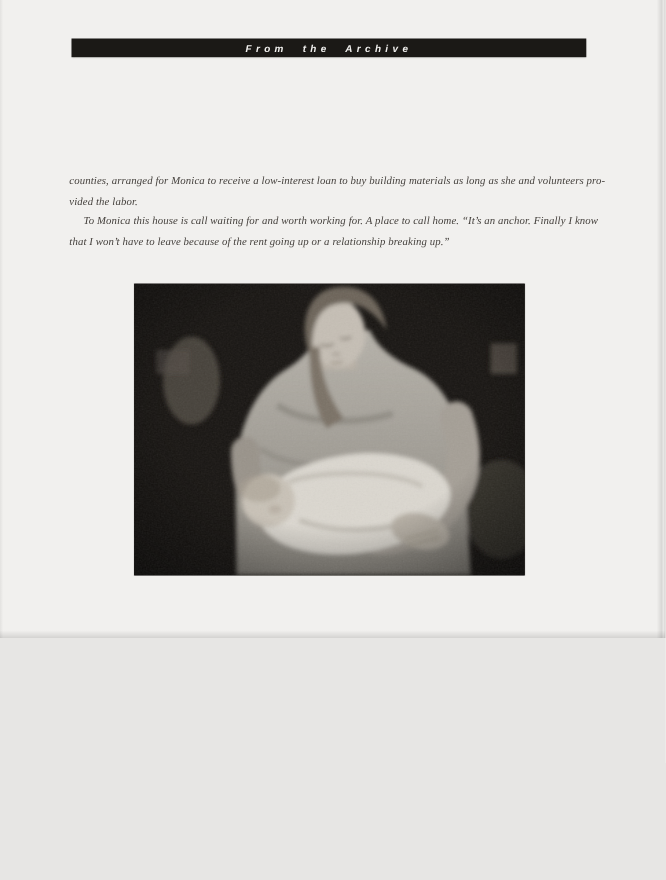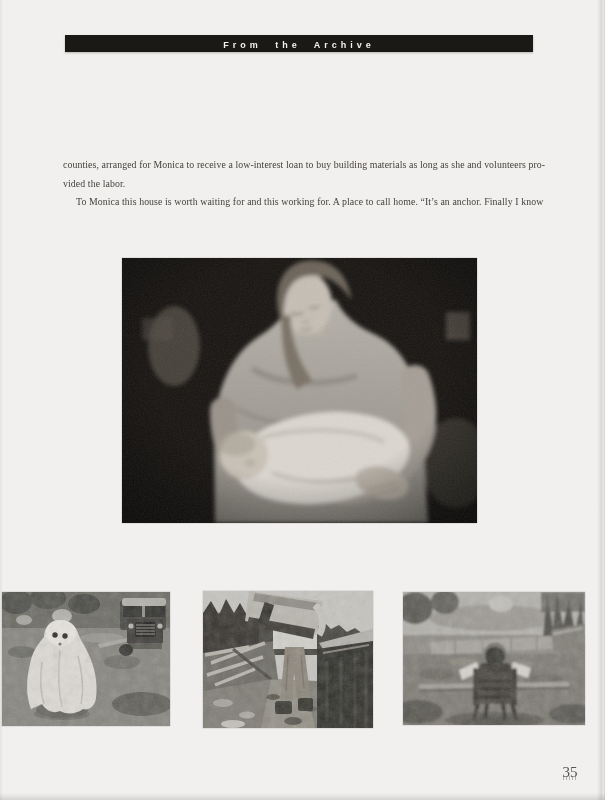--- a/index.html
+++ b/index.html
@@ -1,17 +1,17 @@
 <!DOCTYPE html>
 <html><head>
 <meta charset="utf-8">
 <style>
   html,body{margin:0;padding:0;background:#e7e6e4;}
-  .stage{position:relative;width:605px;height:800px;overflow:hidden;
-         font-family:"Liberation Serif", serif;}
+  .stage{position:relative;width:605px;height:580px;overflow:hidden;
+         font-family:"Liberation Serif", serif;font-style:italic;}
   .page{position:absolute;inset:0;background:#f1f0ee;}
   .edge-right{position:absolute;top:0;right:0;width:8px;height:100%;
     background:linear-gradient(to right, rgba(0,0,0,0) 0%, rgba(0,0,0,0.10) 55%, rgba(0,0,0,0.03) 80%, rgba(0,0,0,0.14) 100%);}
   .edge-bottom{position:absolute;left:0;bottom:0;width:100%;height:7px;
     background:linear-gradient(to bottom, rgba(0,0,0,0) 0%, rgba(0,0,0,0.07) 60%, rgba(0,0,0,0.12) 100%);}
   .edge-left{position:absolute;top:0;left:0;width:3px;height:100%;
     background:linear-gradient(to right, rgba(0,0,0,0.06), rgba(0,0,0,0));}
 
   .header-bar{position:absolute;left:65px;top:35px;width:468px;height:17px;
     background:#1b1916;display:flex;align-items:center;justify-content:center;
@@ -43,21 +43,22 @@
 <div class="stage">
   <div class="page">
 
     <div class="header-bar">
       <span class="header-text">From the Archive</span>
     </div>
 
     <div class="body-text">
       <div class="line">counties, arranged for Monica to receive a low-interest loan to buy building materials as long as she and volunteers pro-</div>
       <div class="line">vided the labor.</div>
-      <div class="line indent">To Monica this house is worth waiting for and this working for. A place to call home. “It’s an anchor. Finally I know</div>
+      <div class="line indent">To Monica this house is call waiting for and worth working for. A place to call home. “It’s an anchor. Finally I know</div>
+      <div class="line">that I won’t have to leave because of the rent going up or a relationship breaking up.”</div>
     </div>
 
     <svg width="0" height="0" style="position:absolute" aria-hidden="true">
       <defs>
         <filter id="b2">
             <feGaussianBlur stdDeviation="2"></feGaussianBlur>
           </filter>
         <filter id="b1">
             <feGaussianBlur stdDeviation="1"></feGaussianBlur>
           </filter>

